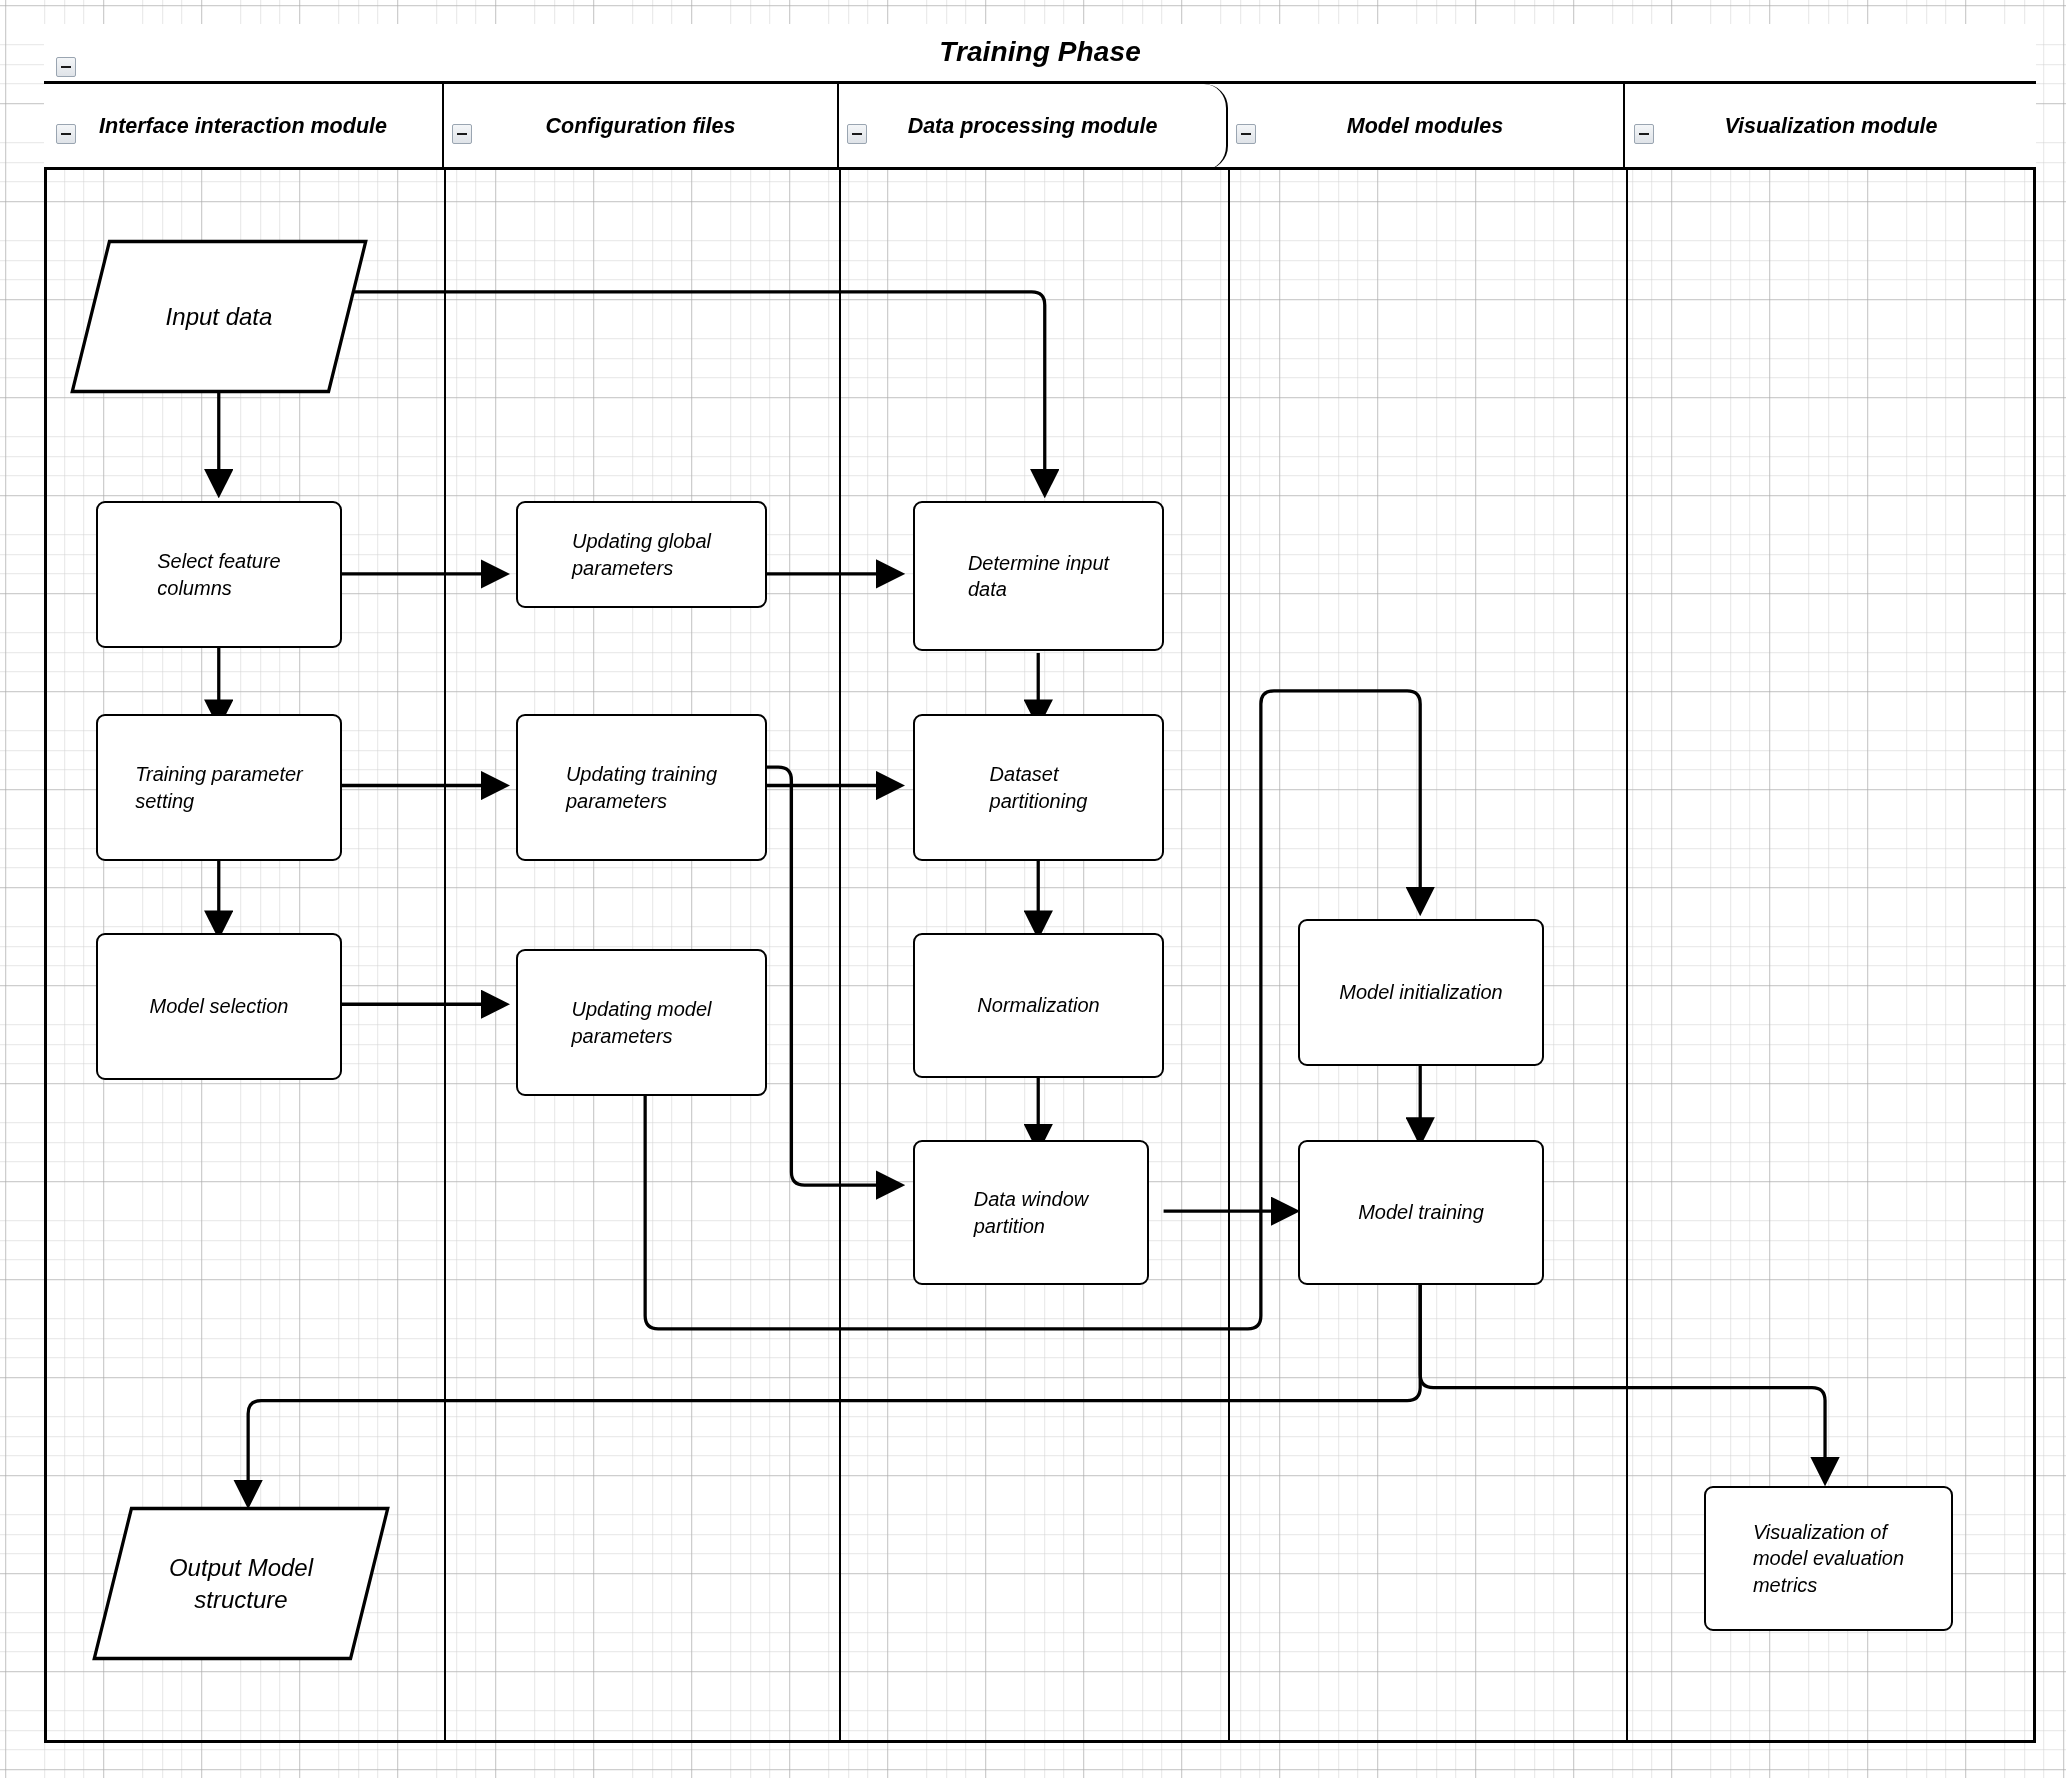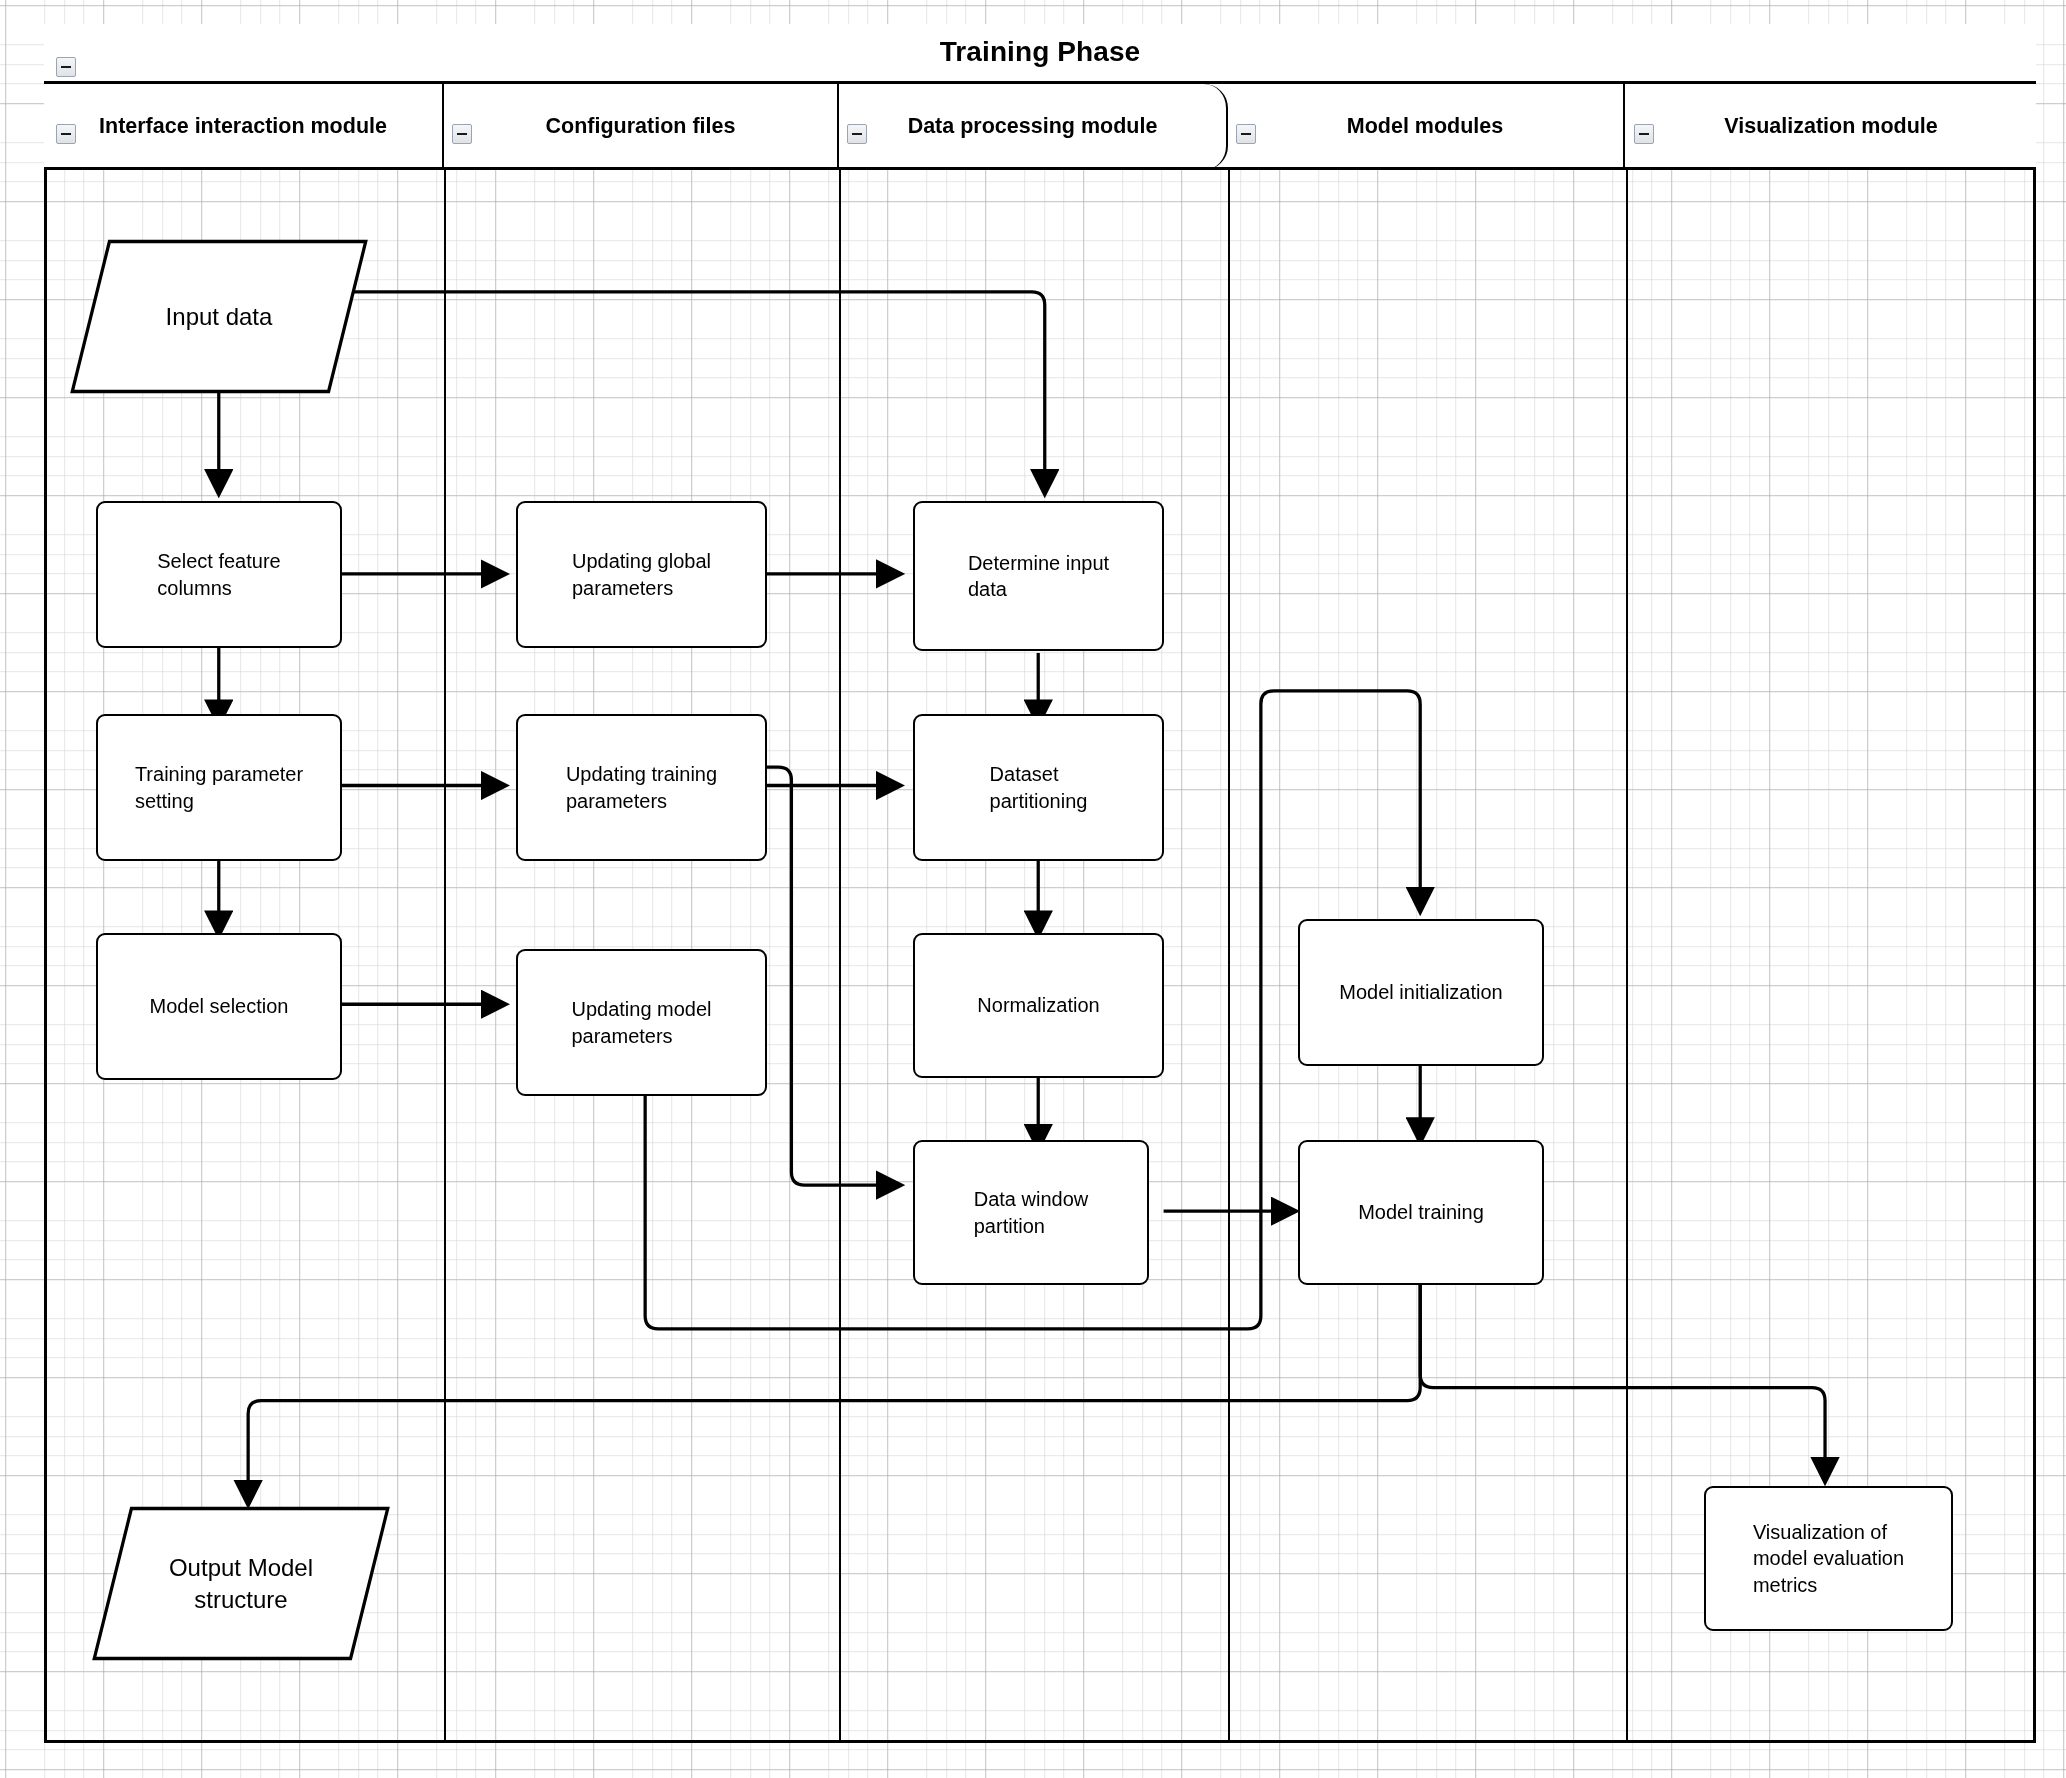--- a/index.html
+++ b/index.html
@@ -15,20 +15,21 @@
     overflow: hidden;
     background:
       
       repeating-linear-gradient(to right, rgba(170,170,170,0.55) 0 1px, transparent 1px 98px),
       repeating-linear-gradient(to bottom, rgba(170,170,170,0.55) 0 1px, transparent 1px 98px),
       
       repeating-linear-gradient(to right, rgba(210,210,210,0.55) 0 0.7px, transparent 0.7px 19.6px),
       repeating-linear-gradient(to bottom, rgba(210,210,210,0.55) 0 0.7px, transparent 0.7px 19.6px),
       #ffffff;
     background-position: 5.2px 5.2px, 5.2px 5.2px, 5.2px 5.2px, 5.2px 5.2px, 0 0;
+    font-style: italic;
   }
 
   
   .pool {
     position: absolute;
     left: 44px; top: 23.5px;
     width: 1992px; height: 1719px;
     border: 3.3px solid #000;
     background: transparent;
   }
@@ -220,21 +221,21 @@
   </div>
 
   <div class="para" style="left:91px; top:1505px; width:300px; height:157px;">
     <svg width="300" height="157" viewBox="0 0 460 240" xmlns="http://www.w3.org/2000/svg">
       <polygon points="62,5 455,5 398,235 5,235" fill="#ffffff" stroke="#000" stroke-width="5"></polygon>
     </svg>
     <span class="plabel">Output Model
 structure</span>
   </div>
 
-  <div class="node" style="left:516px; top:501px; width:251px; height:147px;">
+  <div class="node" style="left:516px; top:501px; width:251px; height:107px;">
     <span>Updating global
 parameters</span>
   </div>
 
   <div class="node" style="left:516px; top:714px; width:251px; height:147px;">
     <span>Updating training
 parameters</span>
   </div>
 
   <div class="node" style="left:516px; top:933px; width:251px; height:147px;margin-top:16px;">

